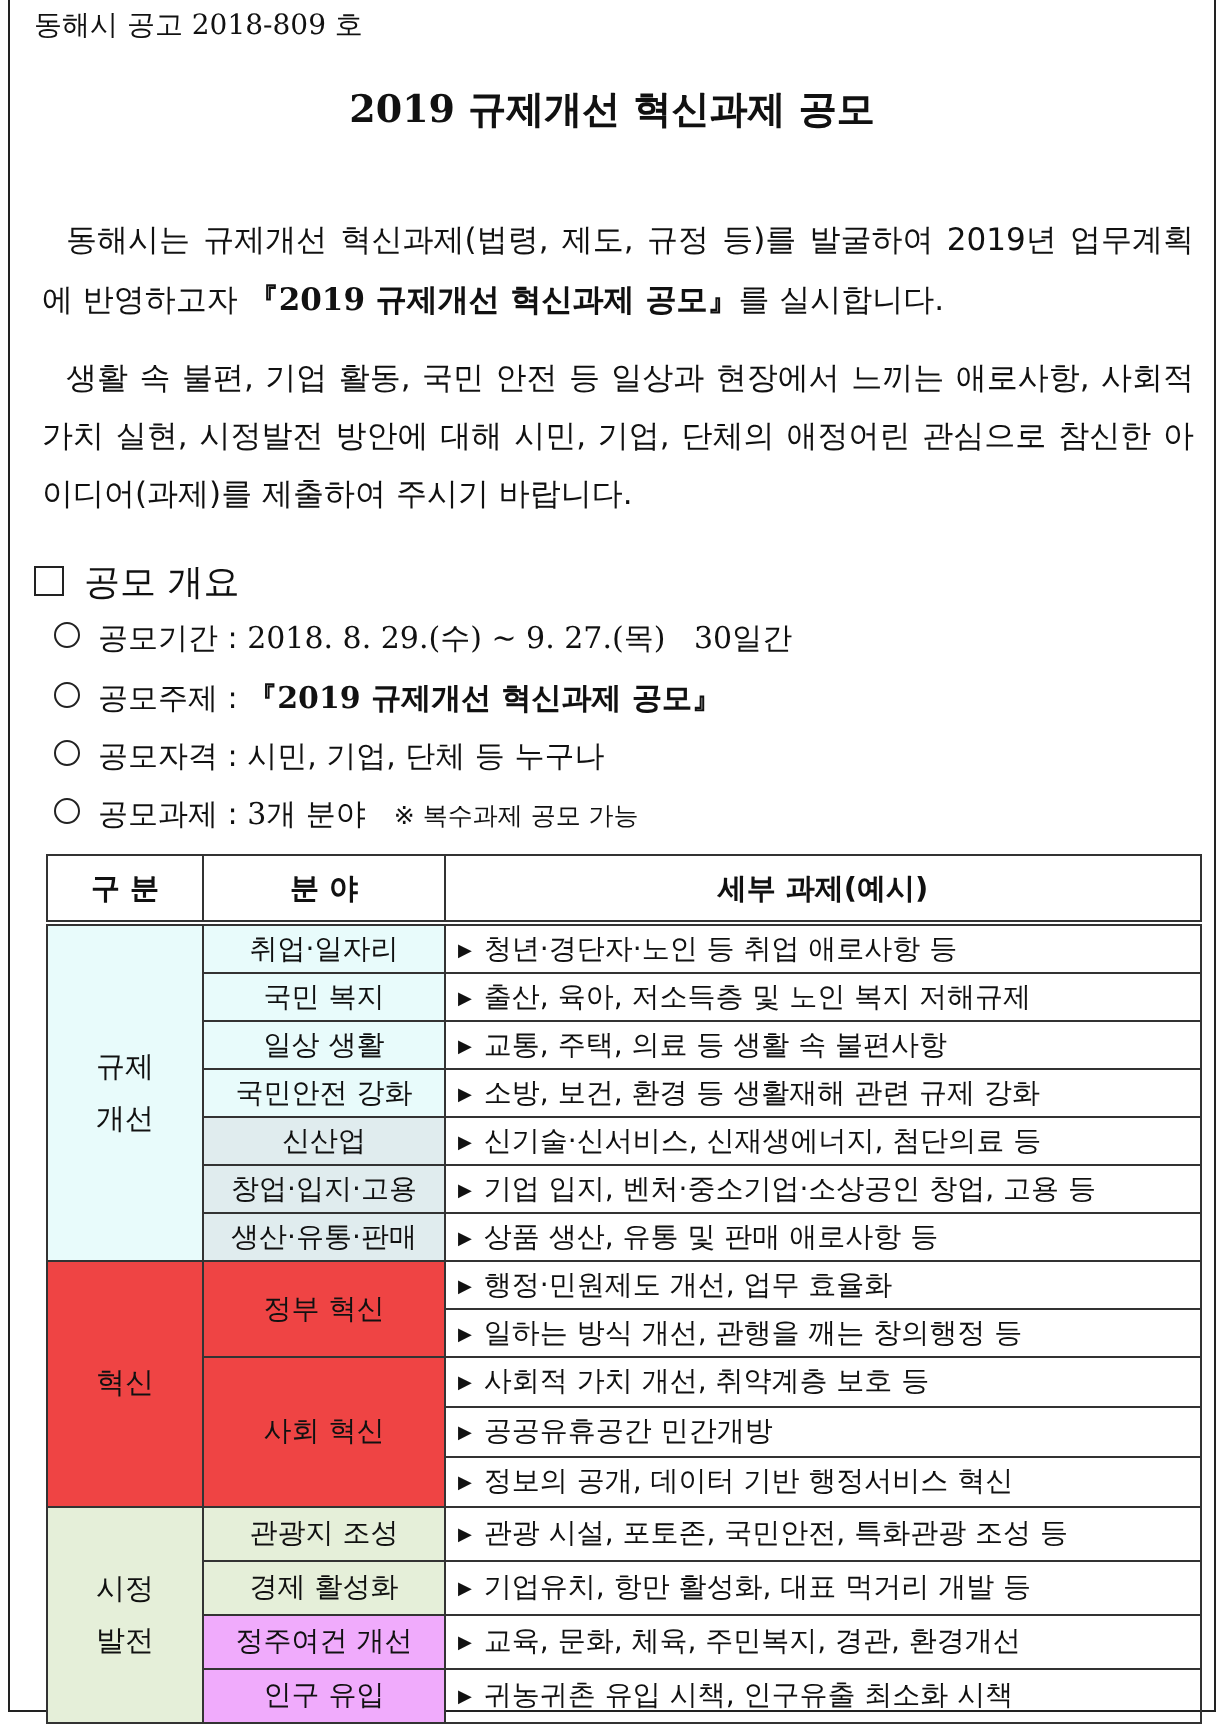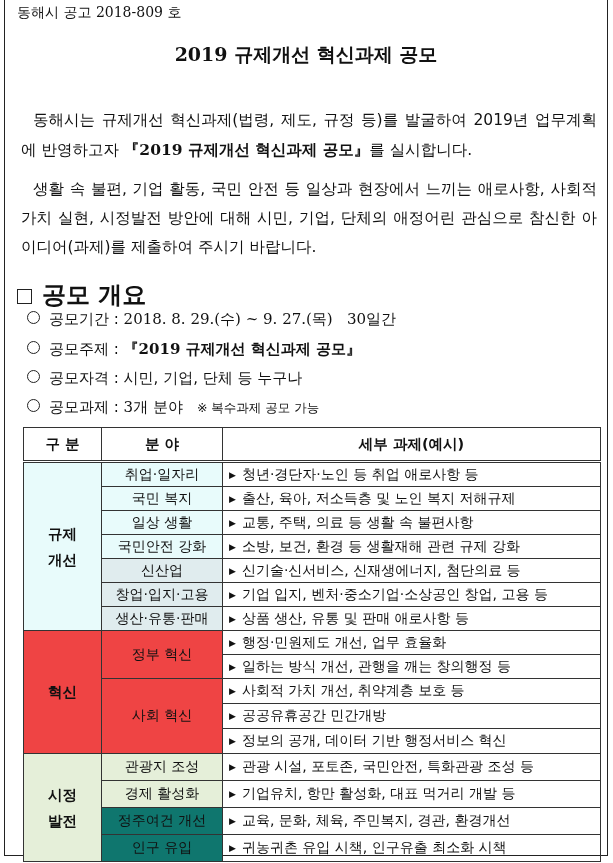--- a/index.html
+++ b/index.html
@@ -5,43 +5,43 @@
   html,body{margin:0;padding:0;background:#fff;}
   body{width:613px;height:863px;position:relative;overflow:hidden;font-family:"DejaVu Serif","Liberation Serif",serif;color:#111;}
   .page{position:absolute;left:4px;top:0;width:604px;height:856px;border-left:1.5px solid #222;border-right:1.5px solid #222;border-bottom:1.5px solid #222;box-sizing:border-box;padding-left:14px;}
   .notice-no{position:absolute;left:12px;top:4px;font-size:14px;letter-spacing:0;}
   .title{position:absolute;left:0;width:100%;top:42px;text-align:center;font-size:19px;font-weight:bold;font-family:"DejaVu Sans","Liberation Sans",sans-serif;}
   .title .yr{font-family:"DejaVu Serif","Liberation Serif",serif;}
   .para{position:absolute;left:16px;width:576px;font-size:15.5px;line-height:29px;text-align:justify;font-family:"DejaVu Sans","Liberation Sans",sans-serif;font-weight:normal;}
   .para b{font-family:"DejaVu Serif","Liberation Serif",serif;font-weight:bold;}
   .p1{top:106px;text-indent:12px;}
   .p2{top:175px;text-indent:12px;}
-  .section{position:absolute;left:12px;top:279px;font-size:24px;font-weight:bold;font-family:"DejaVu Sans","Liberation Sans",sans-serif;text-align:right;}
+  .section{position:absolute;left:12px;top:279px;font-size:18px;font-weight:normal;font-family:"DejaVu Sans","Liberation Sans",sans-serif;text-align:right;}
   .section .box{display:inline-block;width:13px;height:13px;border:1.5px solid #222;margin-right:10px;vertical-align:-1px;}
   .item{position:absolute;left:22px;font-size:15px;font-family:"DejaVu Sans","Liberation Sans",sans-serif;white-space:nowrap;}
   .item .circ{display:inline-block;width:11px;height:11px;border:1.3px solid #222;border-radius:50%;margin-right:9px;vertical-align:0px;}
   .item .val{font-family:"DejaVu Serif","Liberation Serif",serif;}
   .item .valb{font-family:"DejaVu Serif","Liberation Serif",serif;font-weight:bold;}
   .item .note{font-size:12.5px;margin-left:14px;}
   .i1{top:310px;} .i2{top:340px;} .i3{top:369px;} .i4{top:398px;}
 
   table.grid{position:absolute;left:23px;top:427px;width:578px;border-collapse:collapse;font-family:"DejaVu Sans","Liberation Sans",sans-serif;font-size:14px;}
   table.grid td,table.grid th{border:1px solid #333;padding:0;height:23px;}
   table.grid th{height:32px;font-size:14.5px;font-weight:bold;background:#fff;border-bottom:3px double #333;}
   .c1{width:77px;text-align:center;}
   .c2{width:120px;text-align:center;}
   .c3{text-align:left;padding-left:6px !important;white-space:nowrap;}
   .tri{font-size:9px;margin-right:6px;vertical-align:1px;}
   td.dot{border-bottom:1px dotted #555 !important;}
   .bg-cyan{background:#e8fbfb;}
   .bg-blue{background:#e0ecee;}
   .bg-peach{background:#ef4444;}
   .bg-green{background:#e5efd9;}
-  .bg-pink{background:#0f766e;}
-  .cat{line-height:26px;font-size:14.5px;font-weight:bold;}
+  .bg-pink{background:#f0abfc;}
+  .cat{line-height:26px;font-size:14.5px;}
 </style>
 </head>
 <body>
 
 <div class="page">
   <div class="notice-no">동해시 공고 2018-809 호</div>
   <div class="title">
     <span class="yr">2019</span>
     <span>규제개선 혁신과제 공모</span>
   </div>

